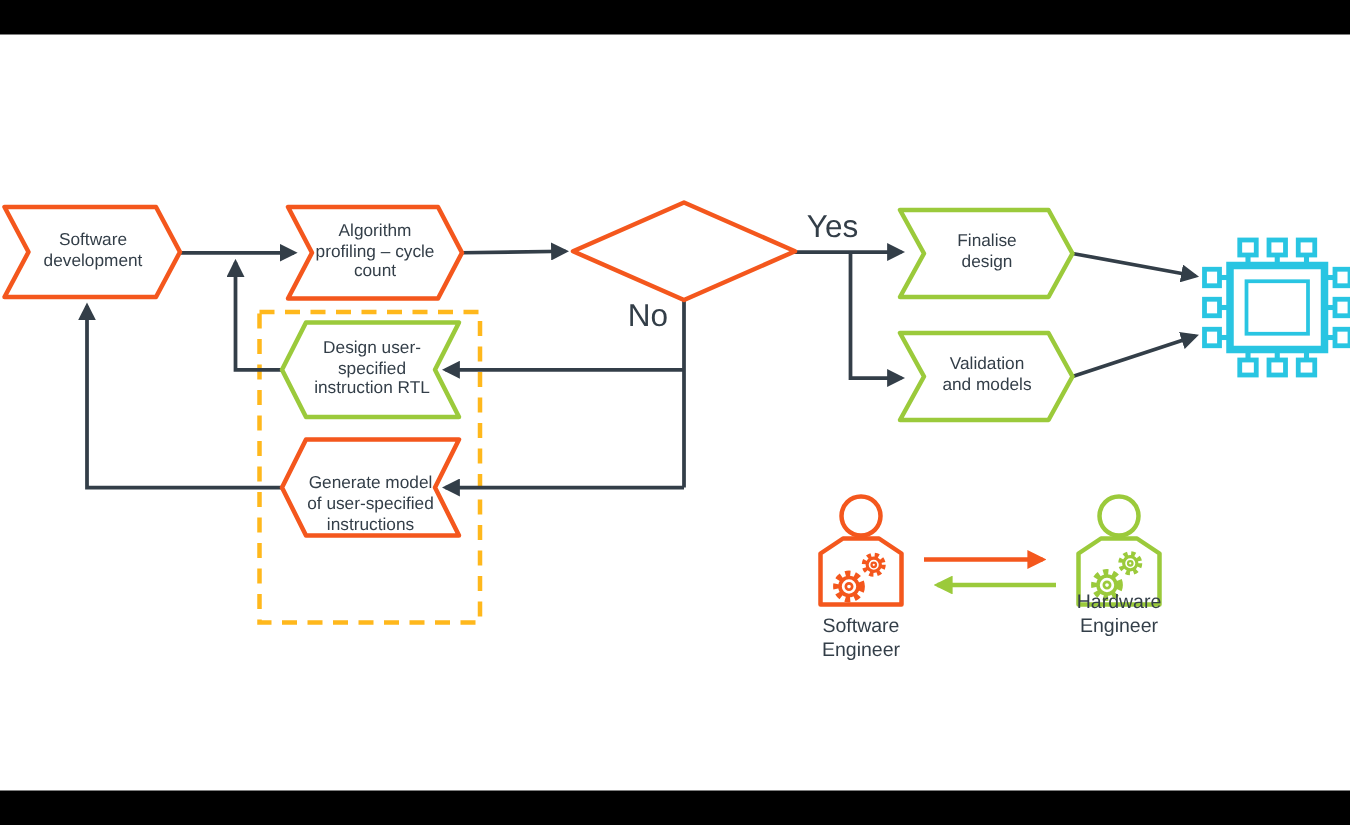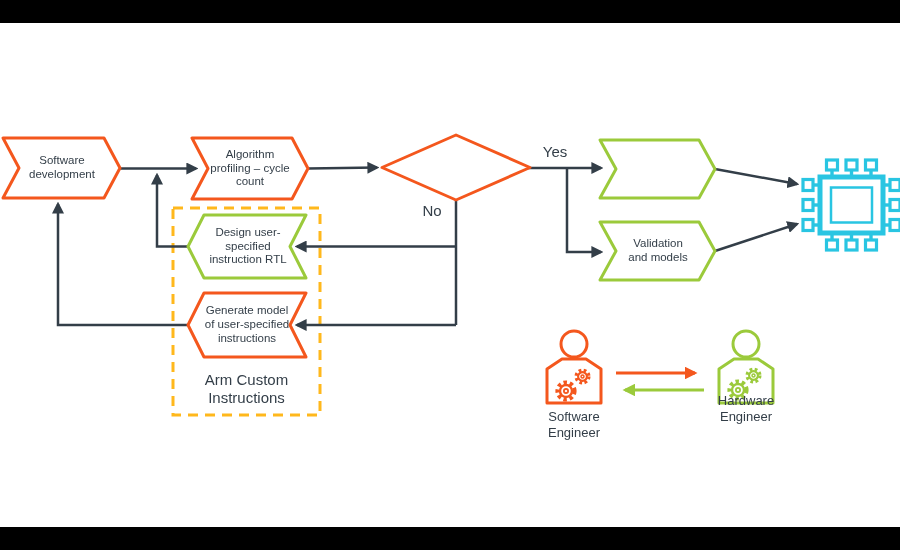--- a/index.html
+++ b/index.html
@@ -33,21 +33,21 @@
   .fi-green{fill:var(--c-green);}
 
   .shape{stroke-width:3;stroke-linejoin:round;}
   .conn{stroke-width:2.5;fill:none;}
   .conn-actor{stroke-width:3;fill:none;}
 
   
   .label{position:absolute;display:flex;align-items:center;justify-content:center;
     text-align:center;white-space:pre-line;color:var(--c-ink);
     font-size:11.5px;line-height:1.2;}
-  .label.big{font-size:15px;}
+  .label.big{font-size:21px;}
   .label.mid{font-size:13px;}
 </style>
 </head>
 <body>
 
 <div class="stage">
 
   <svg class="canvas" viewBox="0 0 900 550">
     <defs>
       <marker id="arrow-ink" viewBox="0 0 10 10" refX="8" refY="5" markerWidth="4.8" markerHeight="4.8" orient="auto">
@@ -136,30 +136,30 @@
     <line x1="704" y1="390" x2="625" y2="390" class="conn-actor st-green" marker-end="url(#arrow-green)"></line>
   </svg>
 
   <div class="label" style="left:10px;top:142px;width:104px;height:52px;">Software
 development</div>
   <div class="label" style="left:197px;top:140px;width:106px;height:57px;">Algorithm
 profiling – cycle
 count</div>
   <div class="label big" style="left:536px;top:142px;width:38px;height:20px;">Yes</div>
   <div class="label big" style="left:413px;top:201px;width:38px;height:20px;text-align:center;">No</div>
+  <div class="label" style="left:606px;top:142px;width:104px;height:54px;">Finalise
+design</div>
   <div class="label" style="left:197px;top:217px;width:102px;height:59px;">Design user-
 specified
 instruction RTL</div>
   <div class="label" style="left:606px;top:224px;width:104px;height:54px;">Validation
 and models</div>
-  <div class="label" style="left:194px;top:295px;width:106px;height:60px;">Generate model
+  <div class="label" style="left:194px;top:307px;width:106px;height:60px;">Generate model
 of user-specified
 instructions</div>
-  <div class="label big" style="left:176px;top:367px;width:141px;height:44px;">Arm Custom
-Instructions</div>
   <div class="label mid" style="left:534px;top:408px;width:80px;height:33px;">Software
 Engineer</div>
   <div class="label mid" style="left:706px;top:392px;width:80px;height:33px;">Hardware
 Engineer</div>
 
   <div class="letterbox top"></div>
   <div class="letterbox bottom"></div>
 </div>
 
 </body></html>

